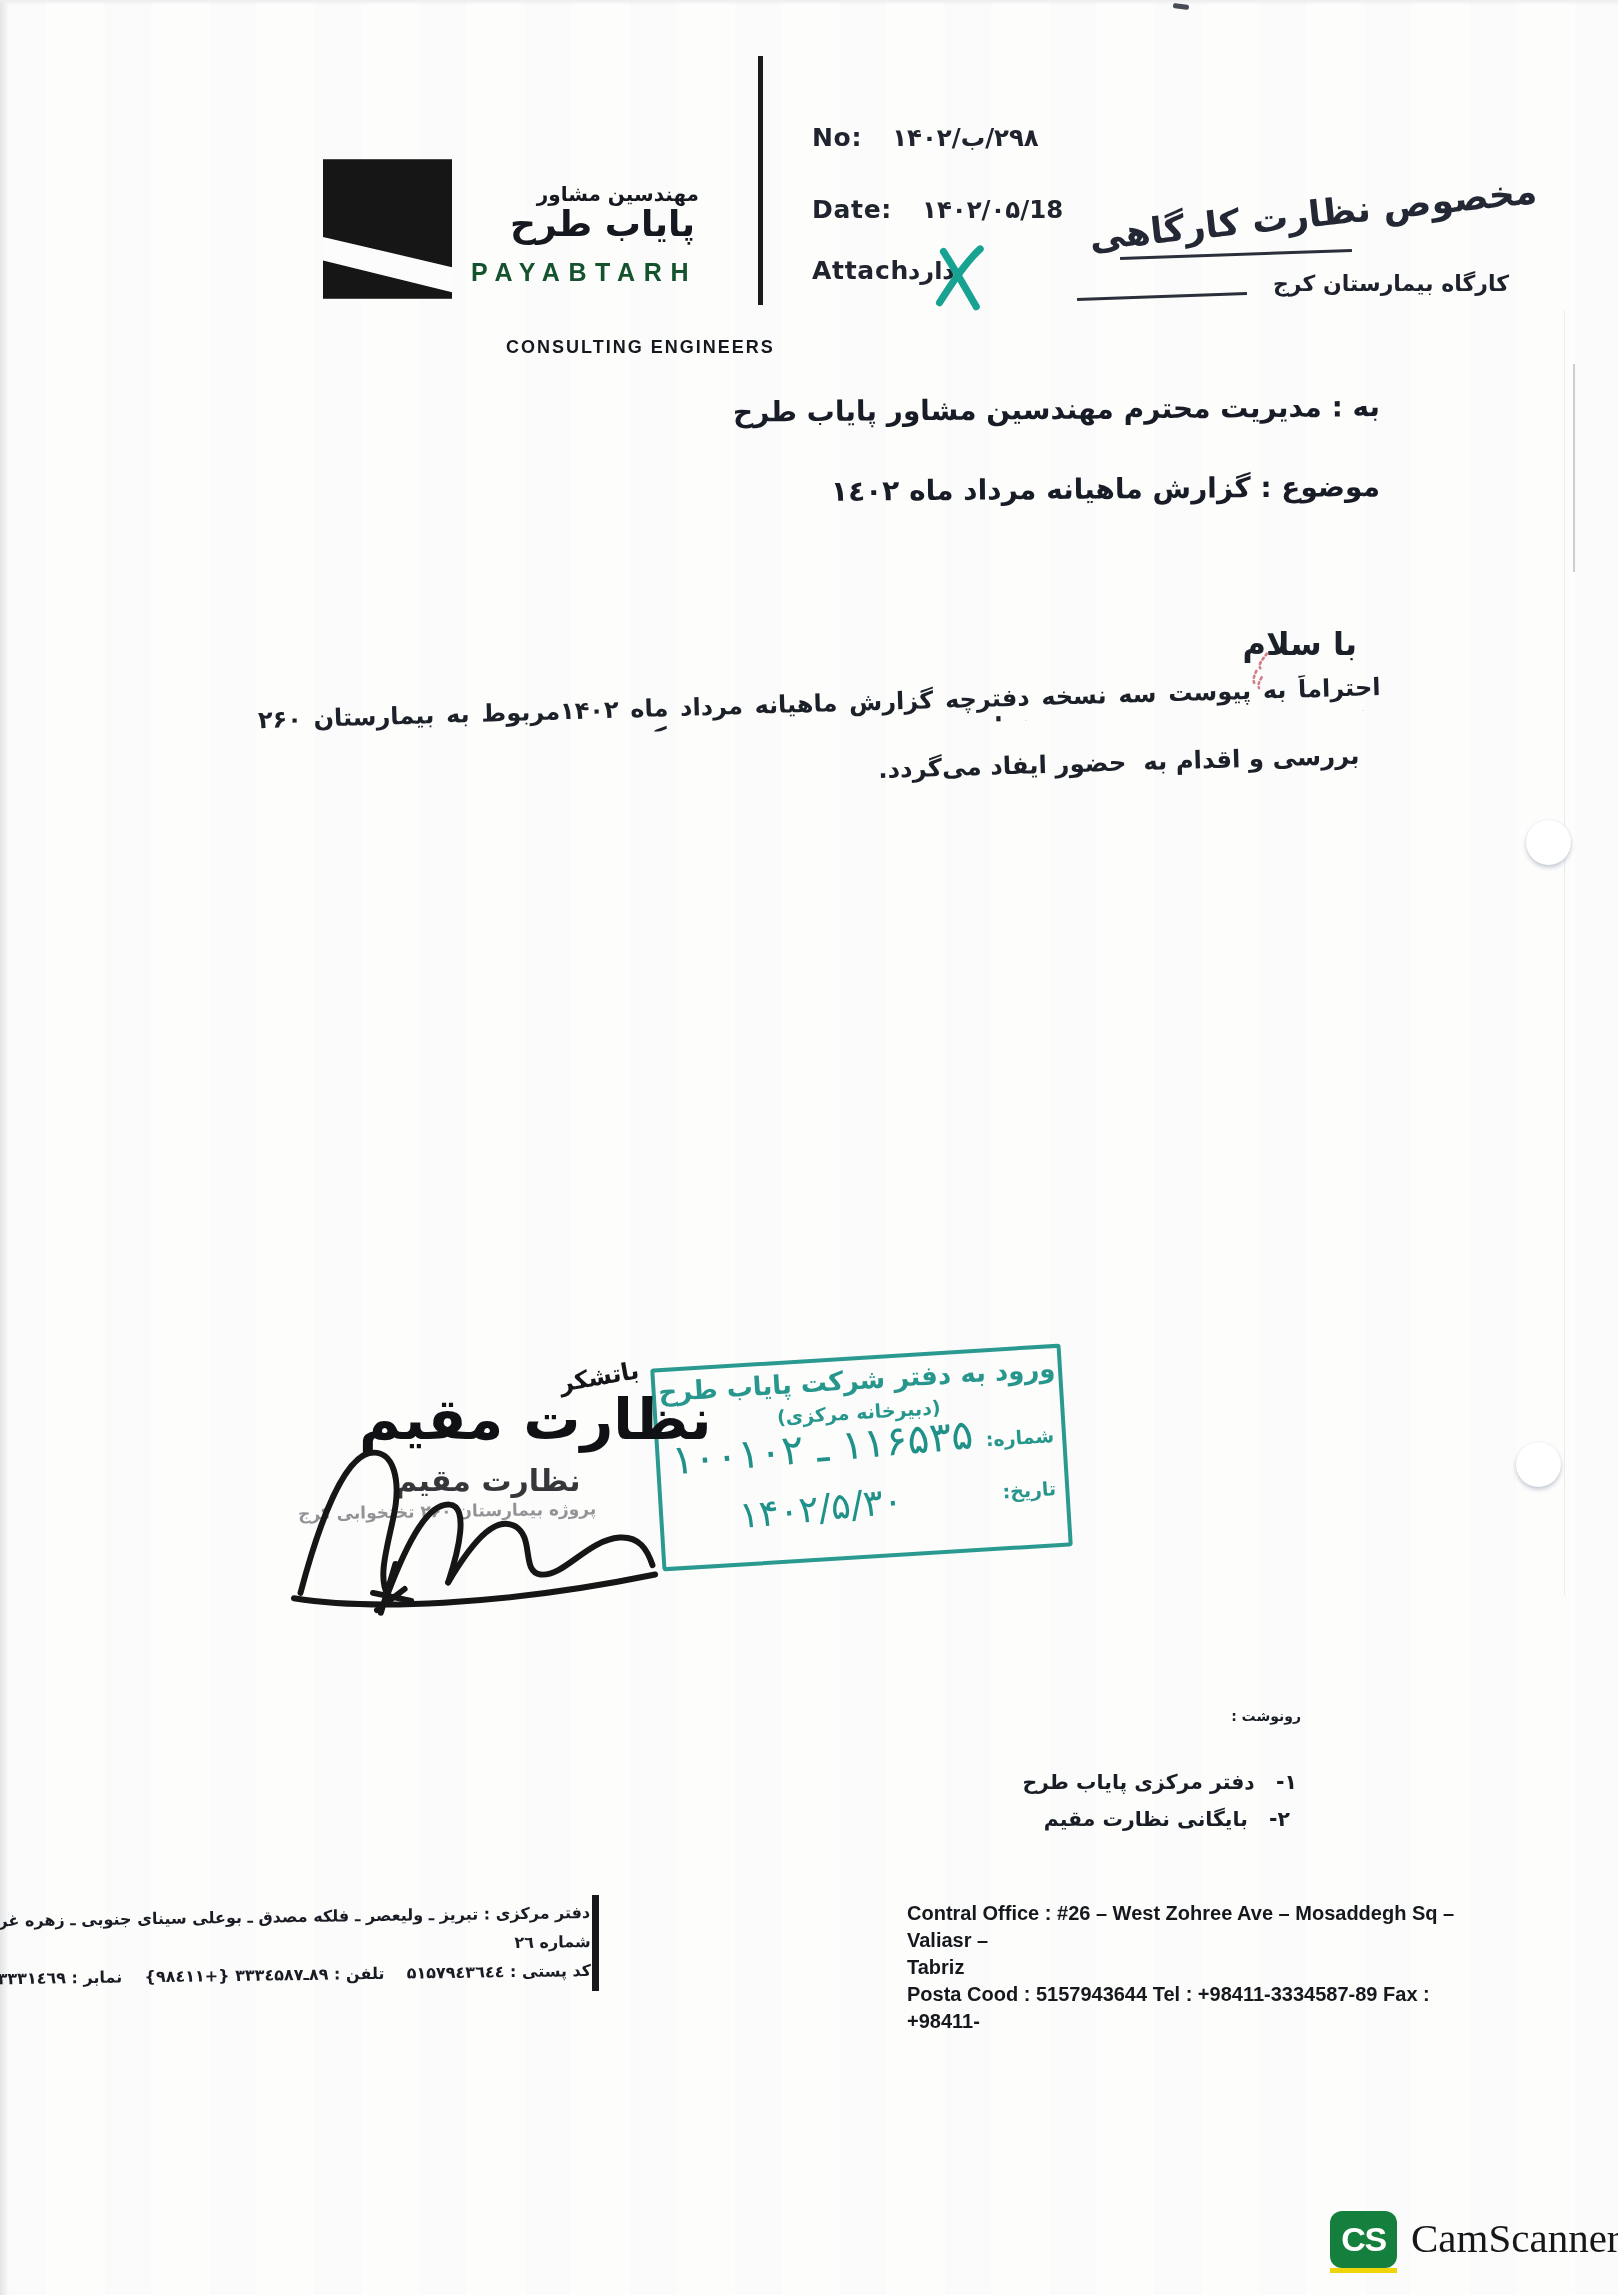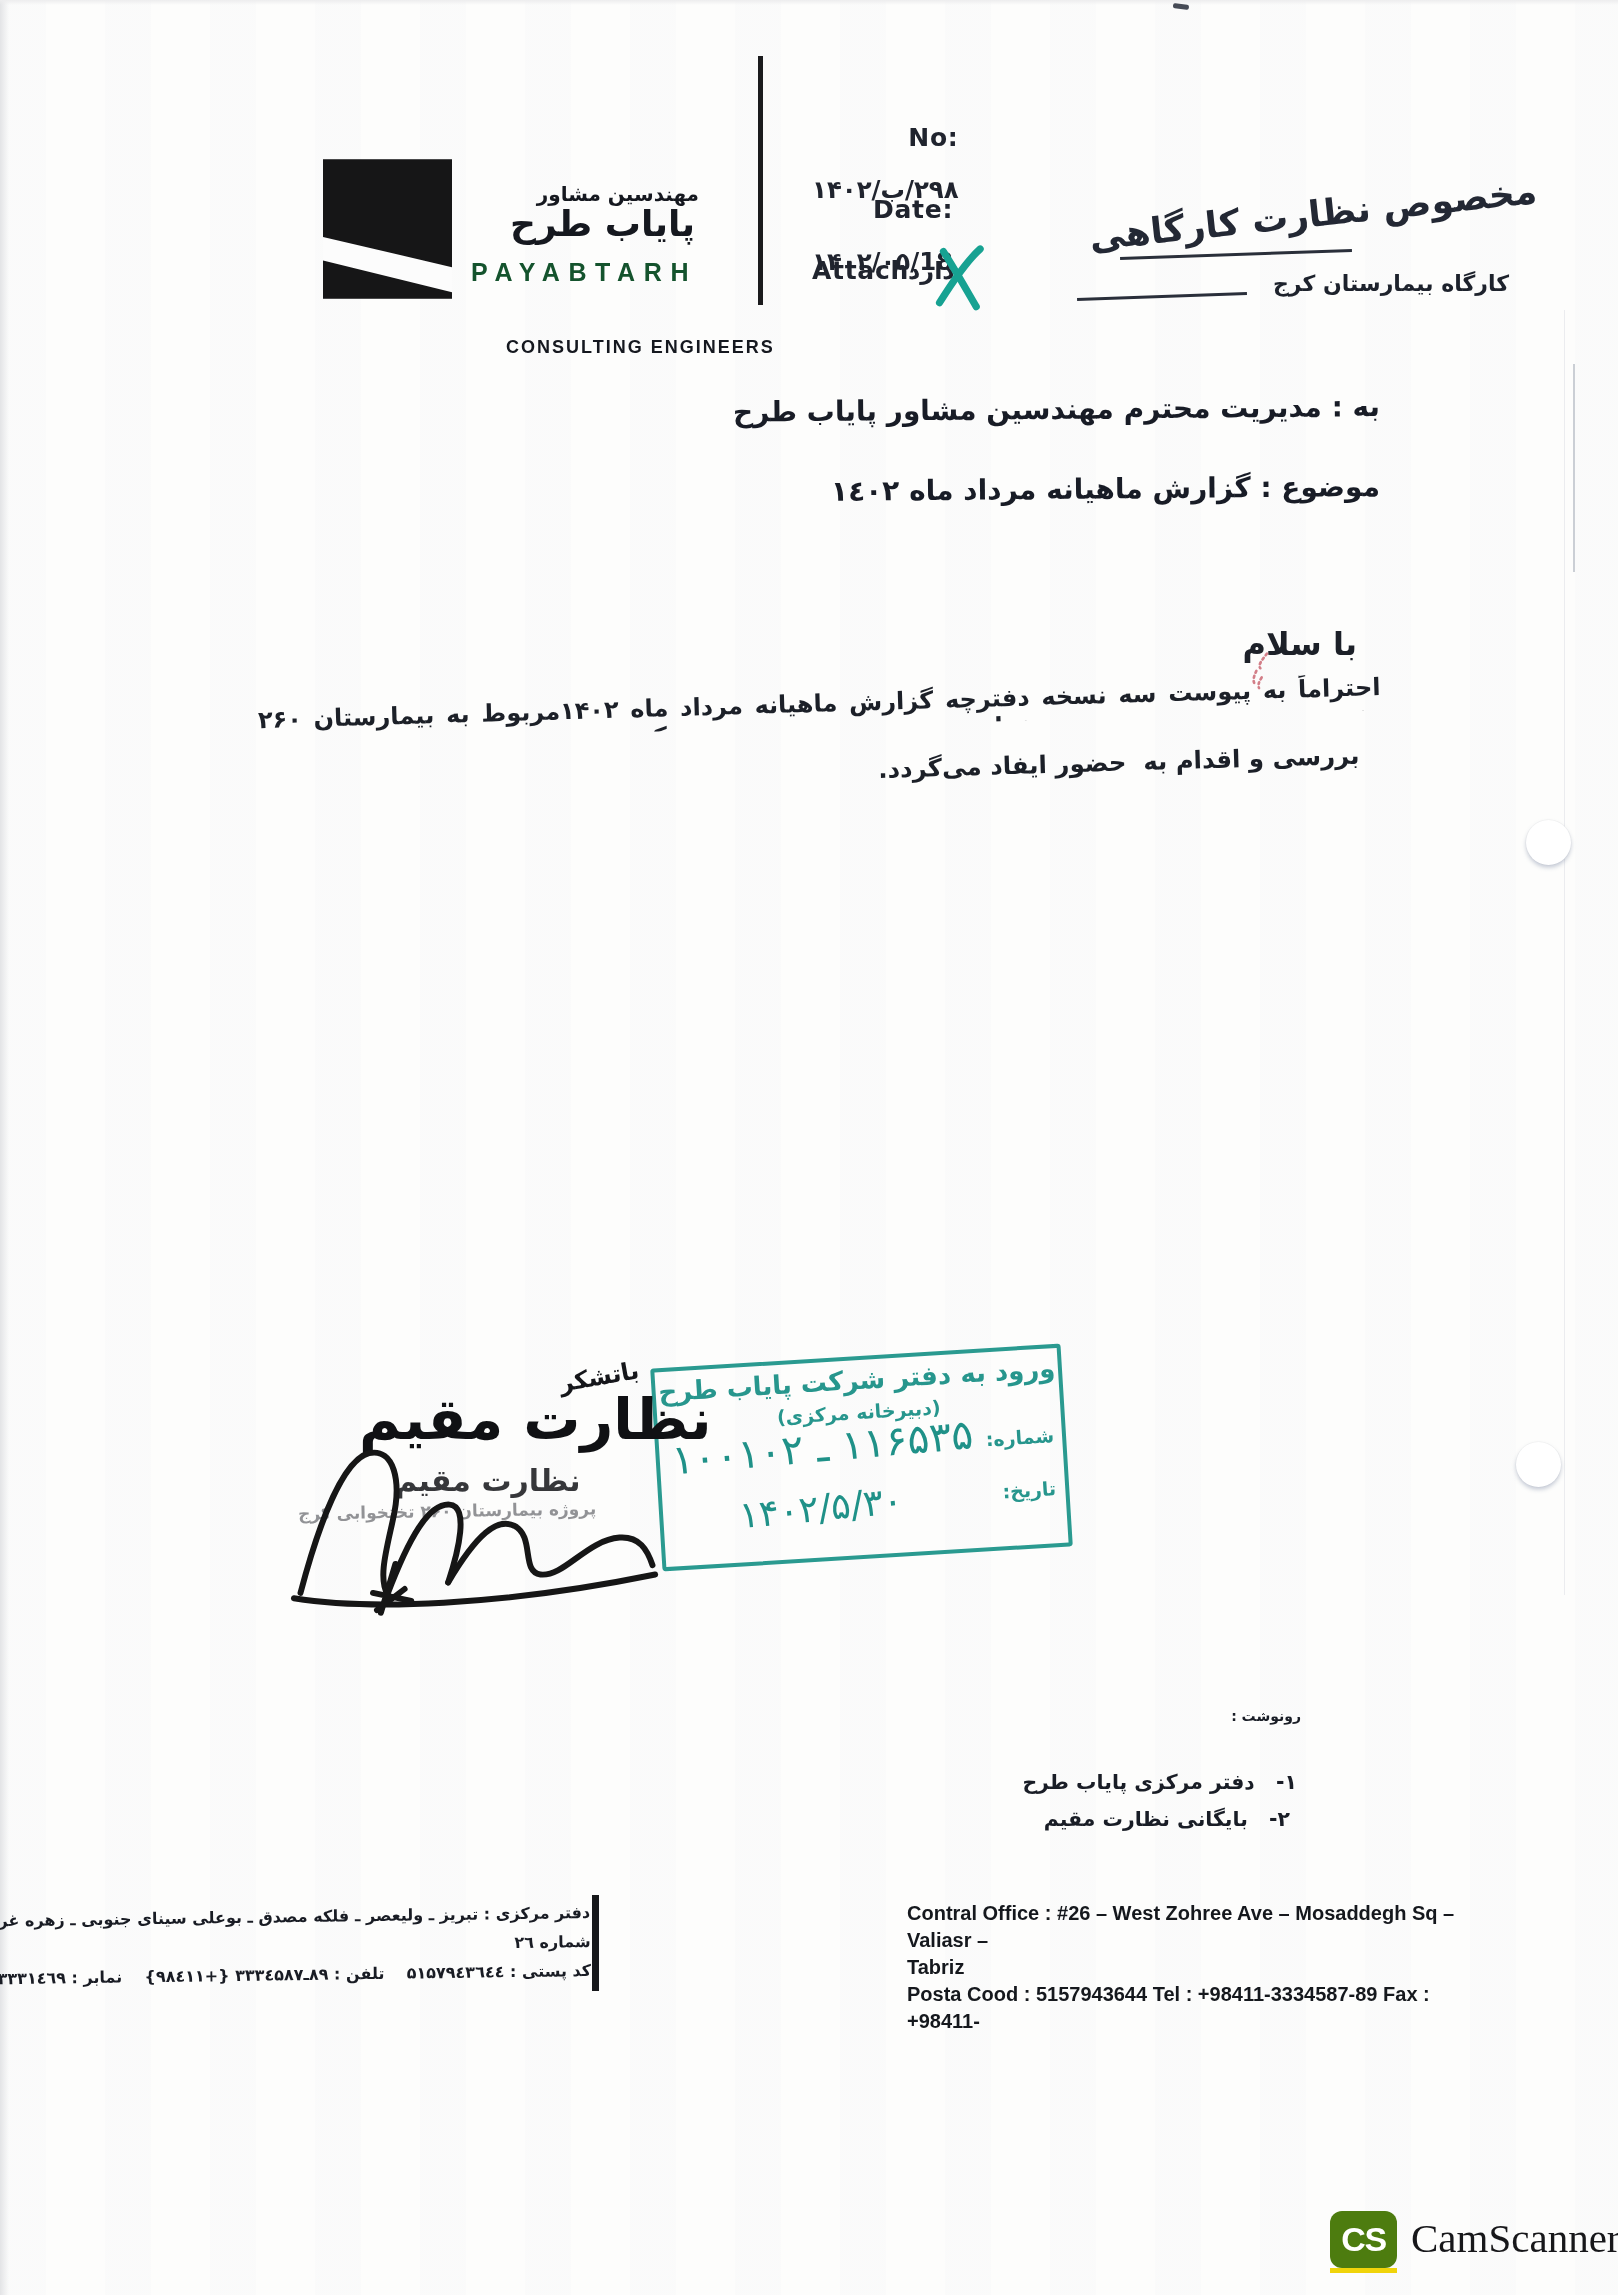--- a/index.html
+++ b/index.html
@@ -28,21 +28,21 @@
 
   
   .logo-mark{left:323px;top:159px;width:129px;height:140px;}
   .brand-fa-small{right:920px;top:182px;font-size:20px;font-weight:700;color:#15181f;}
   .brand-fa-large{right:924px;top:203px;font-size:36px;font-weight:700;color:#15181f;}
   .brand-en{left:471px;top:258px;font-size:25px;font-weight:700;letter-spacing:8.6px;color:#14532d;font-family:"Liberation Sans",sans-serif;}
   .brand-en-sub{left:506px;top:289px;font-size:18px;font-weight:700;letter-spacing:2px;color:#15181f;font-family:"Liberation Sans",sans-serif;margin-top:48px;}
   .hdr-divider{left:758px;top:56px;width:5.3px;height:249px;background:#1b1b1d;}
 
   
-  .field-row{left:812px;display:flex;gap:23px;align-items:flex-end;font-weight:700;color:#20242e;flex-direction:column;}
+  .field-row{left:812px;display:flex;gap:30px;align-items:center;font-weight:700;color:#20242e;}
   .row-no{top:123px;}
   .row-date{top:195px;}
   .row-attach{top:256px;}
   .field-label{font-size:25px;letter-spacing:0.7px;}
   .field-value{font-size:24.4px;}
   .attach-value{left:908px;top:257px;font-size:24px;font-weight:700;}
   .attach-check{left:933px;top:242px;}
 
   
   .calligraphy{right:80px;top:170px;font-size:36px;font-weight:700;color:#232834;
@@ -88,21 +88,21 @@
 
   
   .foot-fa{right:1029px;top:1898px;width:461px;text-align:right;font-size:16px;font-weight:700;color:#191c24;
     line-height:29px;transform:rotate(-0.8deg);transform-origin:right top;}
   .foot-fa .fa-foot-line{white-space:pre;}
   .foot-bar{left:592px;top:1895px;width:7.2px;height:96px;background:#17181b;}
   .foot-en{left:907px;top:1900px;width:567px;font-family:"Liberation Sans",sans-serif;
     font-size:20px;font-weight:700;color:#15181d;line-height:27px;}
 
   
-  .cs-box{left:1330px;top:2211px;width:67px;height:57px;background:#4d7c0f;border-radius:12px;
+  .cs-box{left:1330px;top:2211px;width:67px;height:57px;background:#15803d;border-radius:12px;
     display:flex;align-items:center;justify-content:center;}
   .cs-box span{color:#fff;font-size:34px;font-weight:900;font-family:"Liberation Sans",sans-serif;letter-spacing:-1.3px;}
   .cs-underline{left:1330px;top:2268px;width:67px;height:4.6px;background:#f0d40a;}
   .cs-name{left:1411px;top:2214px;font-family:"Liberation Serif",serif;font-size:41px;color:#17171a;}
 </style>
 </head>
 <body>
 
 <div id="page">
 

